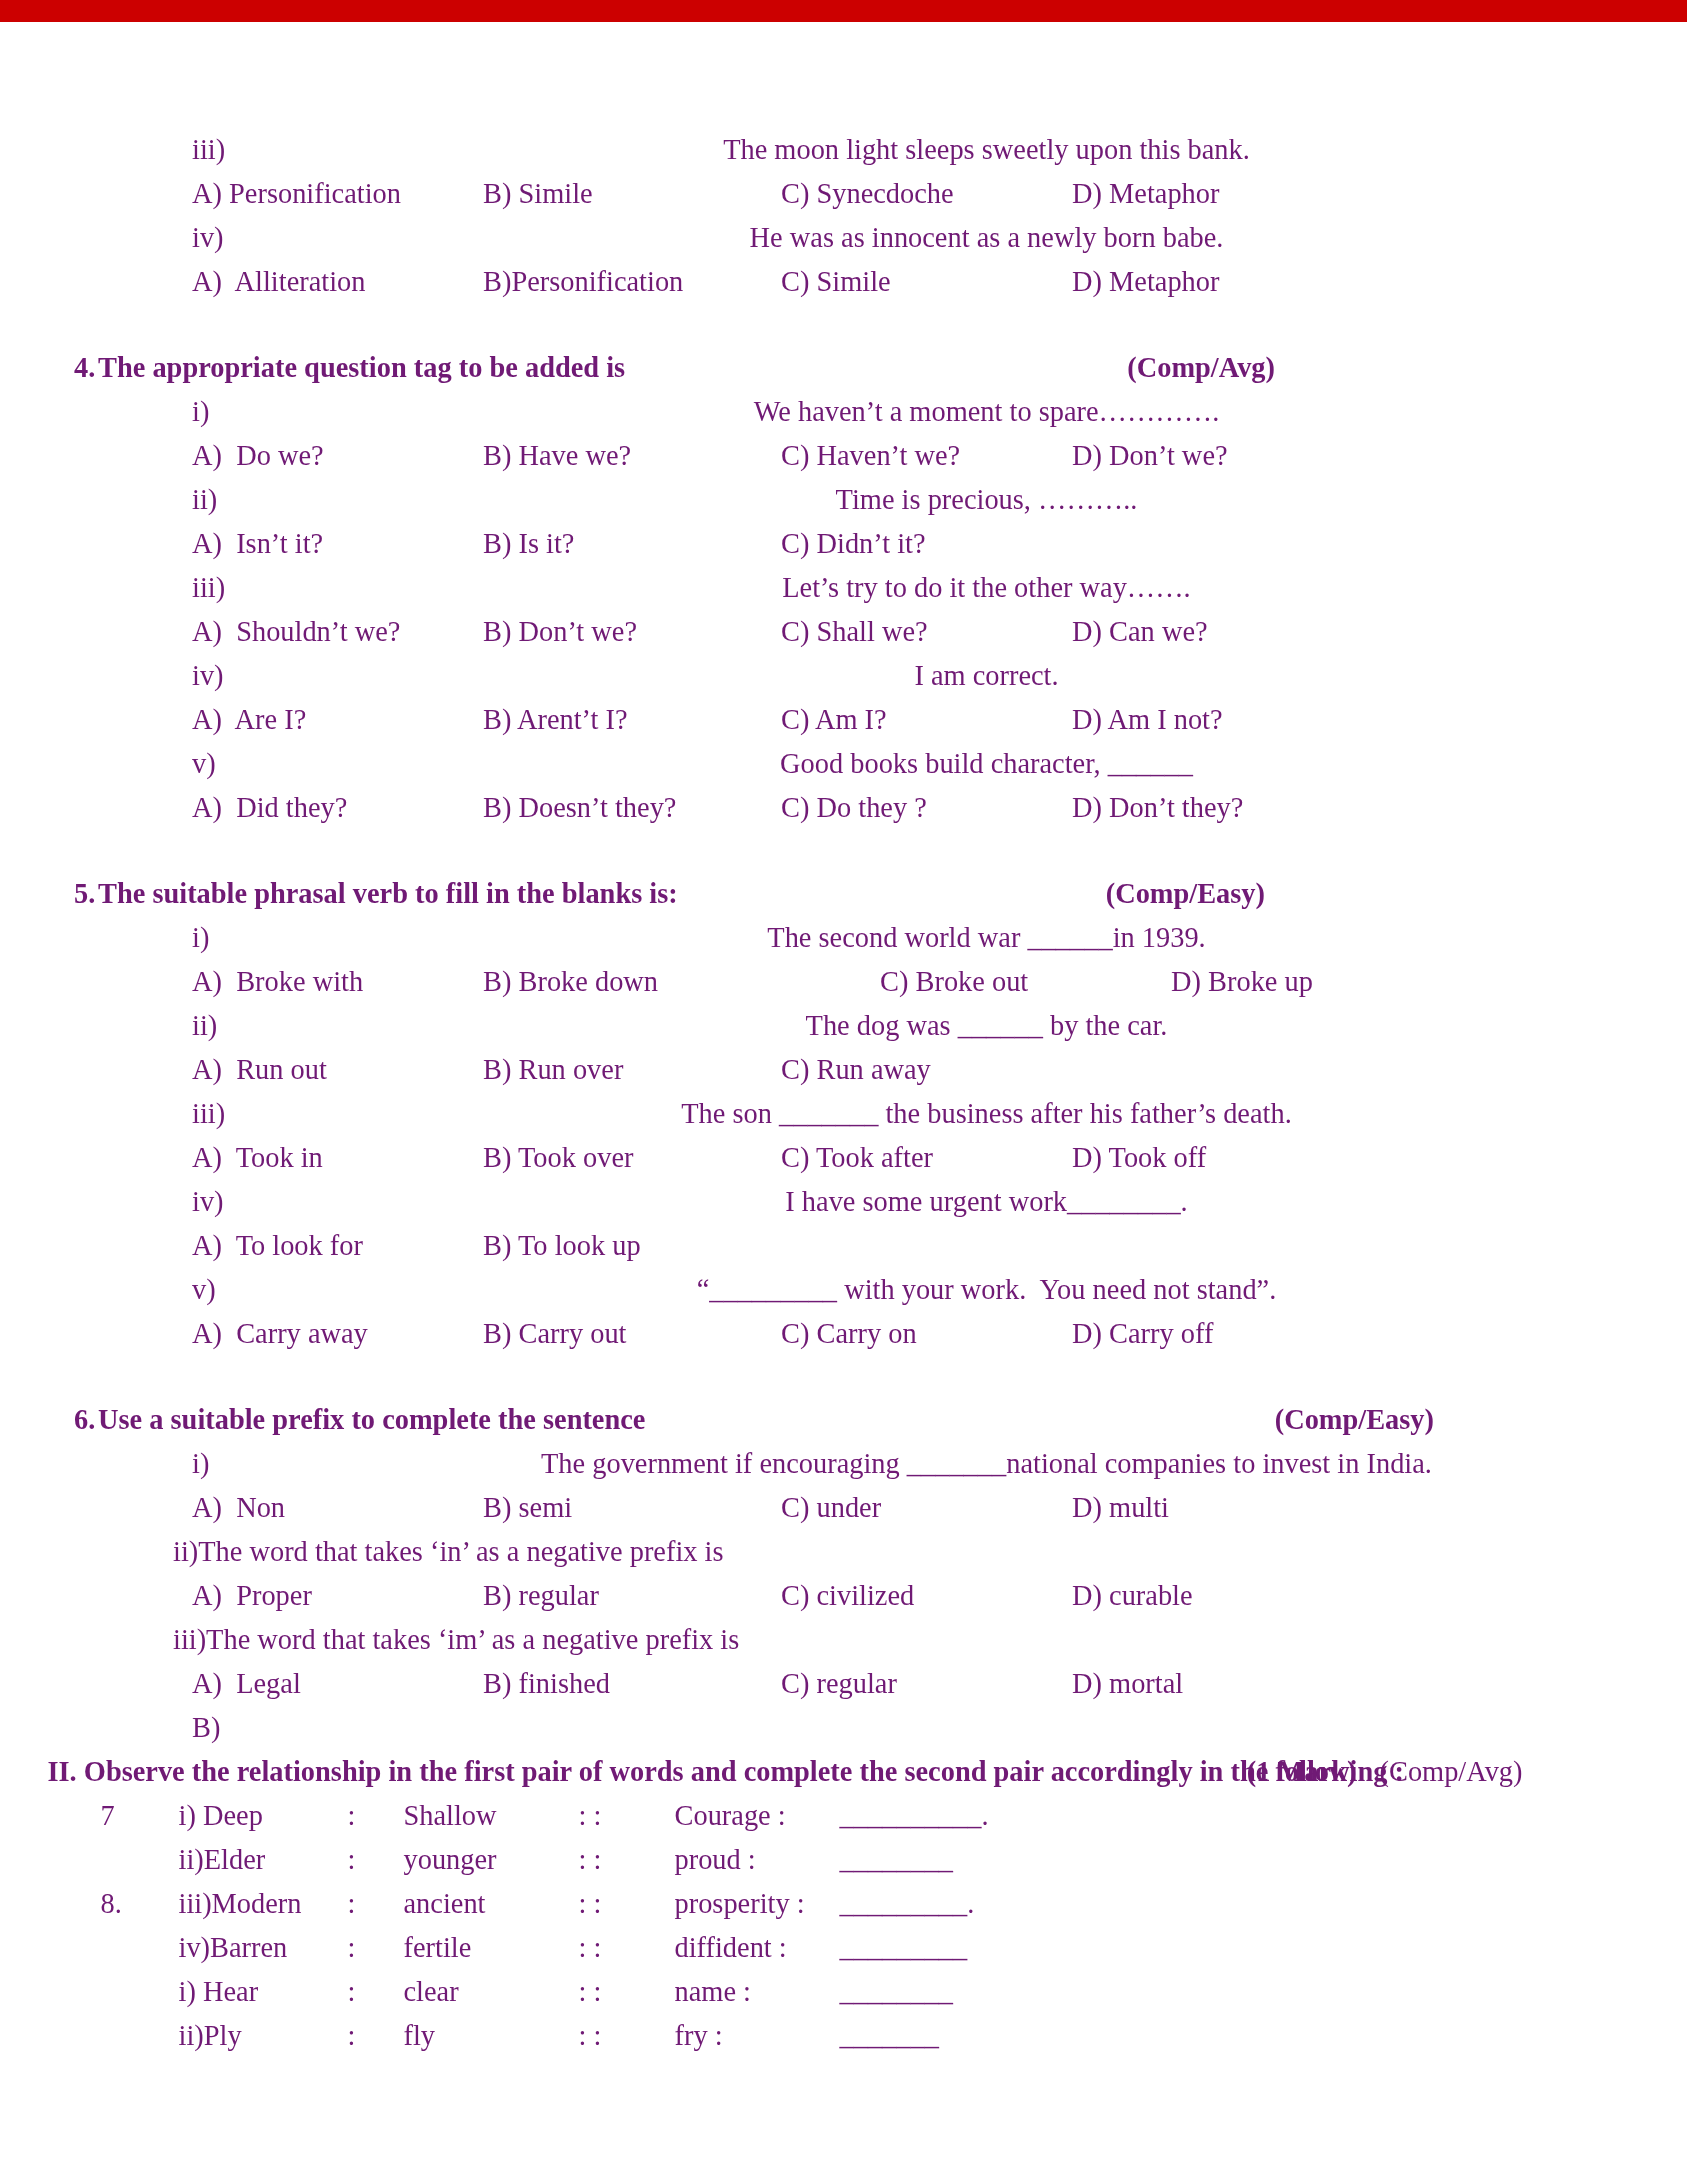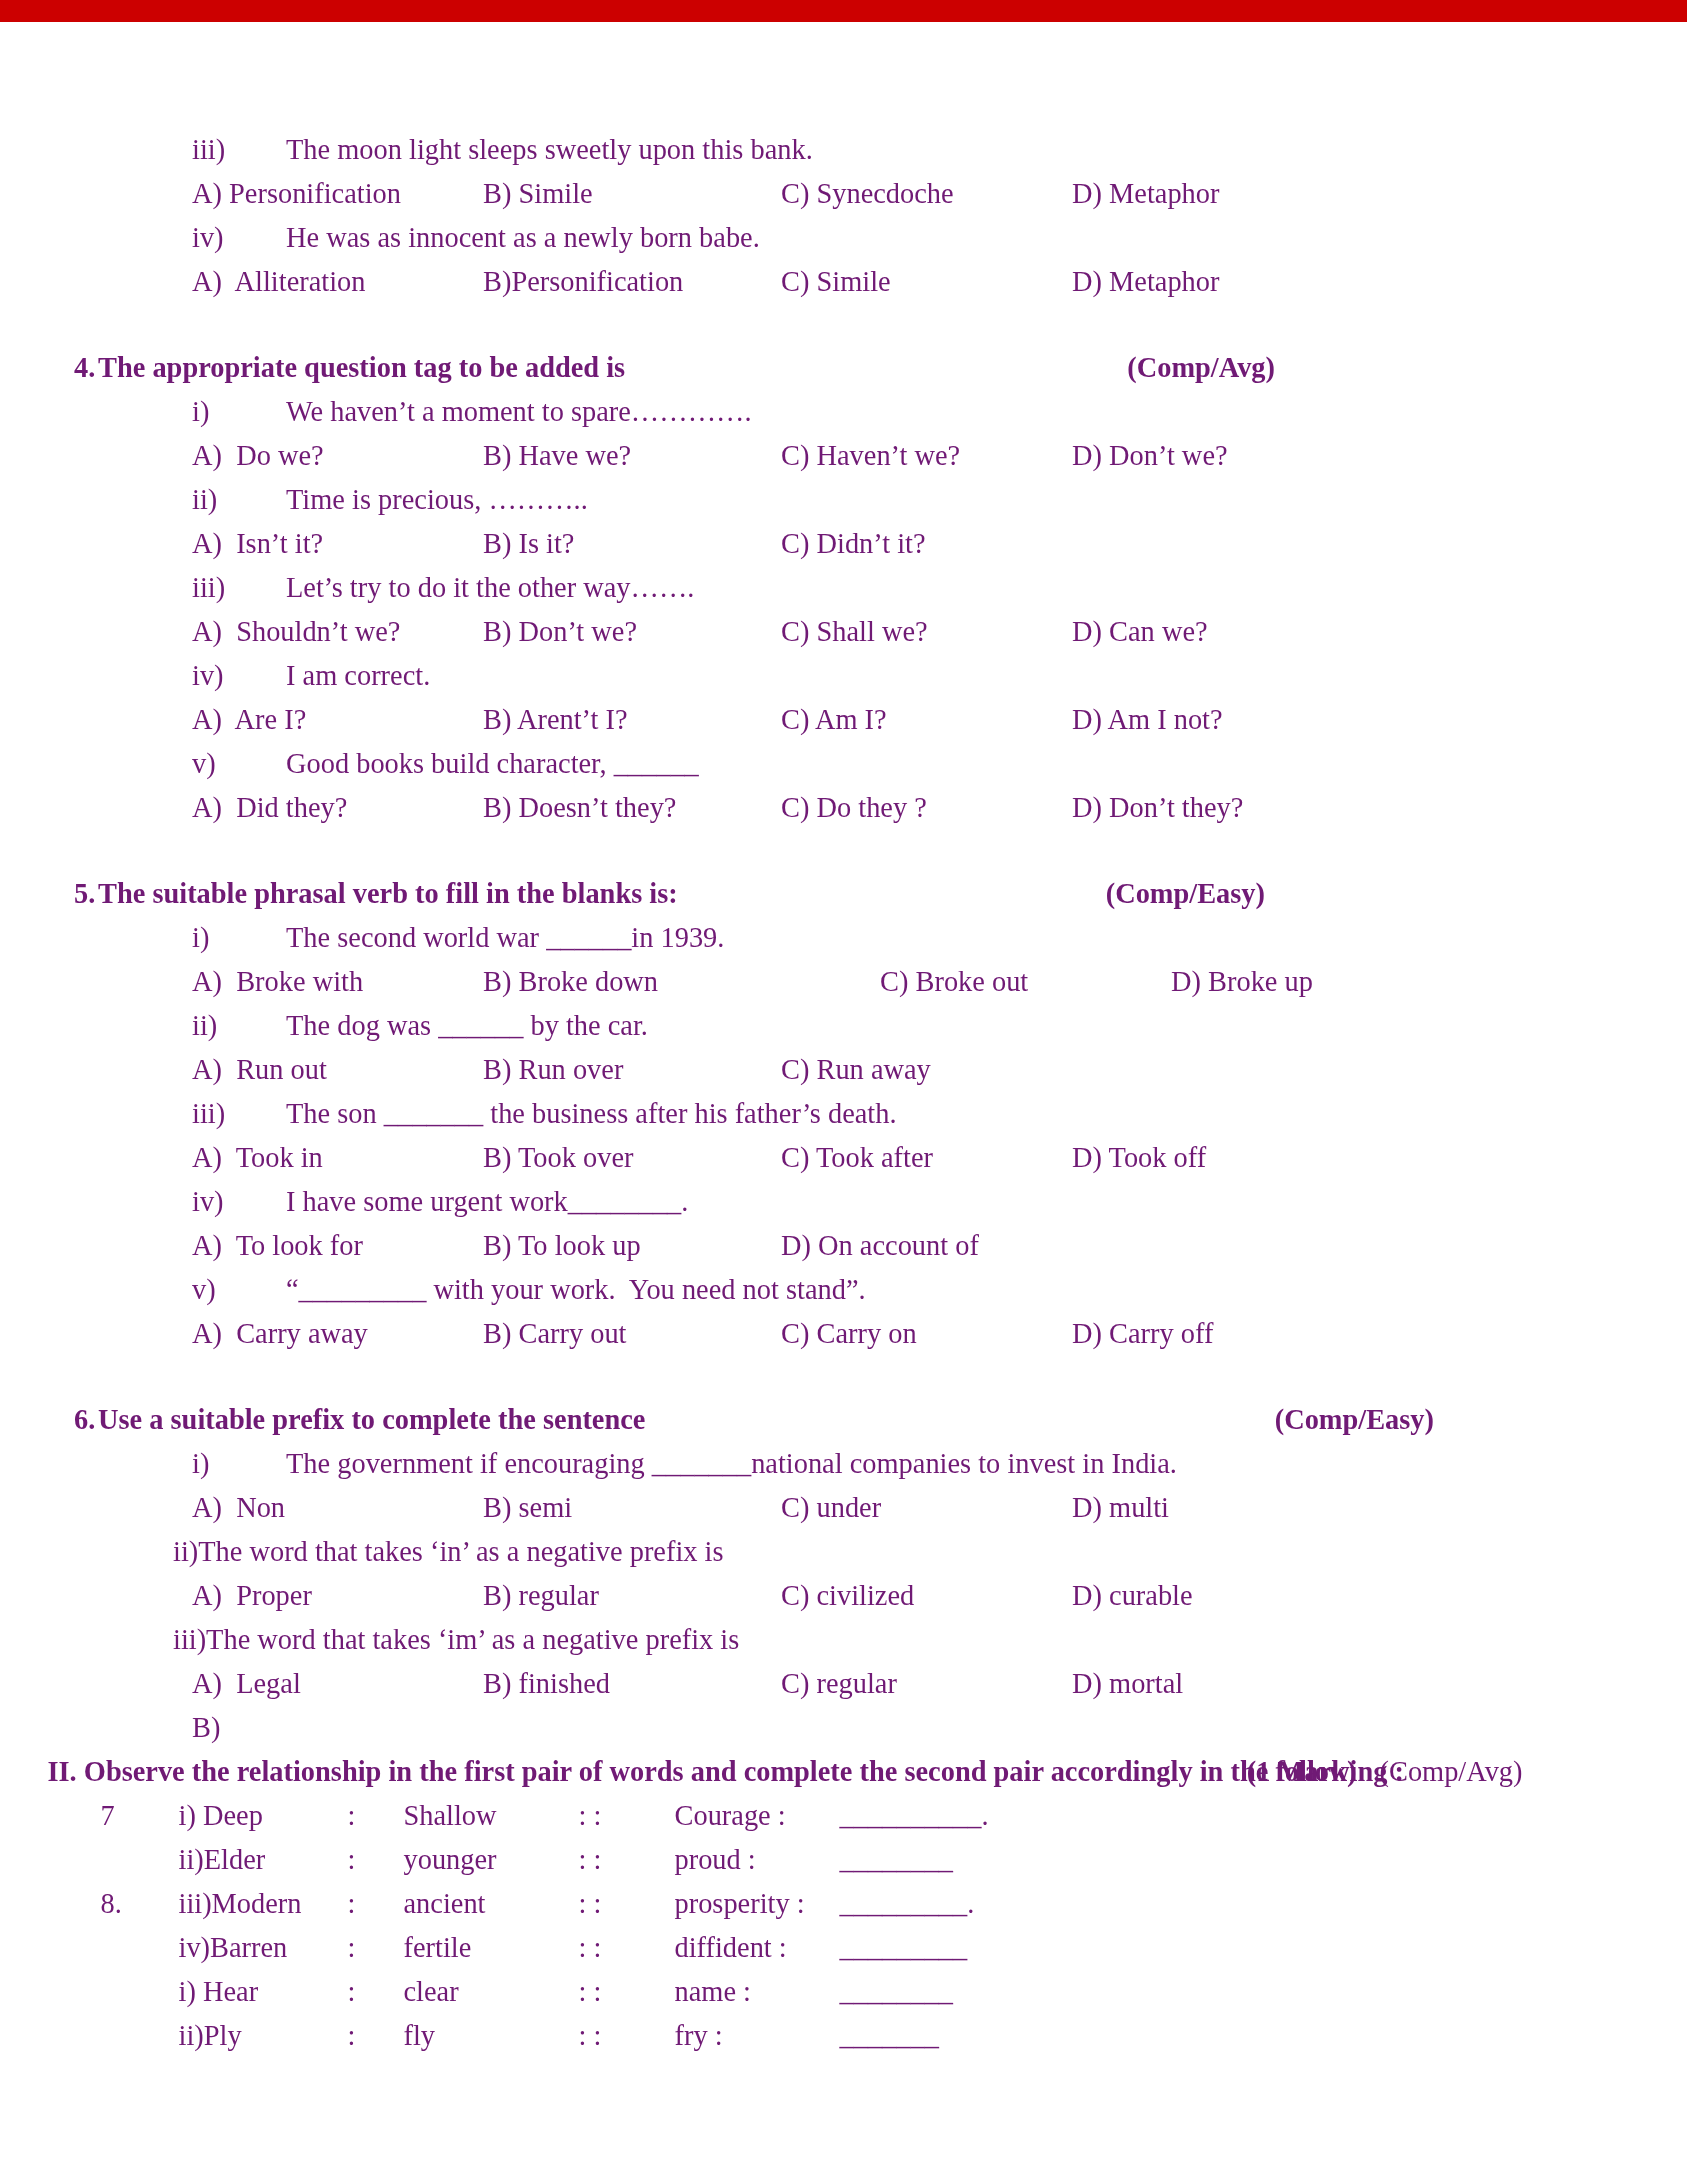--- a/index.html
+++ b/index.html
@@ -6,21 +6,21 @@
   .page {
     width:1687px; height:2183px; background:#ffffff; color:#701a75;
     font-family:"Liberation Serif", serif; font-size:28.4px; position:relative; overflow:hidden;
   }
   .topbar { width:100%; height:22px; background:#cc0000; }
   .content { padding:106px 0 0 74px; line-height:44px; }
   span[data-bind] { white-space:pre-wrap; }
 
   .item { display:flex; padding-left:118px; }
   .item .inum { width:94px; flex:none; }
-  .itext { flex:1; }
+  .itext { flex:1;text-align:center; }
 
   .opts { display:grid; padding-left:118px; grid-template-columns:291px 298px 291px auto; }
   .opts.w1 { grid-template-columns:291px 397px 291px auto; }
   .opts.w2 { grid-template-columns:291px 298px 390px auto; }
 
   .qheader { display:flex; font-weight:bold; margin-top:42px; }
   .qheader .qnum { width:24px; flex:none; }
   .qheader .qdiff { margin-left:auto; }
   .qh4 { width:1201px; }
   .qh5 { width:1191px; }
@@ -156,21 +156,20 @@
       <span data-bind="q5.items.2.options.2">C) Took after</span>
       <span data-bind="q5.items.2.options.3">D) Took off</span>
     </div>
     <div class="item">
       <span class="inum" data-bind="q5.items.3.num">iv)</span>
       <span class="itext" data-bind="q5.items.3.text">I have some urgent work________.</span>
     </div>
     <div class="opts w2">
       <span data-bind="q5.items.3.options.0">A)  To look for</span>
       <span data-bind="q5.items.3.options.1">B) To look up</span>
-      <span data-bind="q5.items.3.options.3">D) On account of</span>
     </div>
     <div class="item">
       <span class="inum" data-bind="q5.items.4.num">v)</span>
       <span class="itext" data-bind="q5.items.4.text">“_________ with your work.  You need not stand”.</span>
     </div>
     <div class="opts">
       <span data-bind="q5.items.4.options.0">A)  Carry away</span>
       <span data-bind="q5.items.4.options.1">B) Carry out</span>
       <span data-bind="q5.items.4.options.2">C) Carry on</span>
       <span data-bind="q5.items.4.options.3">D) Carry off</span>

